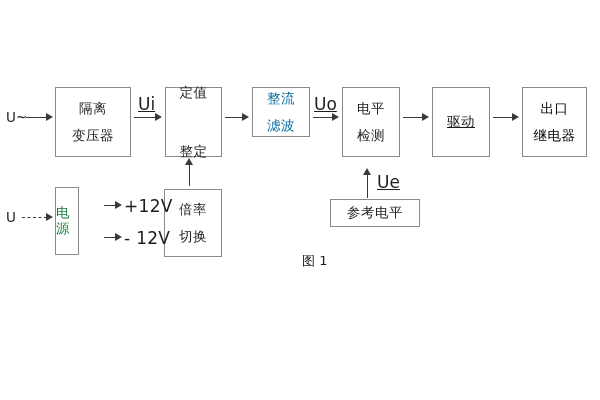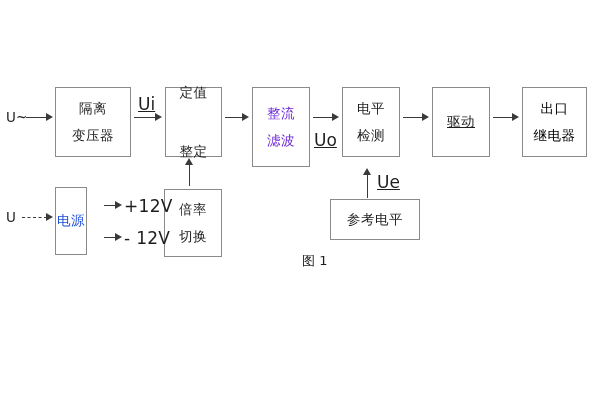--- a/index.html
+++ b/index.html
@@ -125,43 +125,43 @@
 
 <div id="diagram">
     <div class="block" style="left: 55px; top: 87px; width: 76px; height: 70px; border-color: rgb(138, 138, 138); color: rgb(29, 29, 29);">
       <span class="ln">隔离</span>
       <span class="ln">变压器</span>
     </div>
     <div class="block" style="left: 165px; top: 87px; width: 57px; height: 70px; border-color: rgb(138, 138, 138); color: rgb(29, 29, 29); gap: 32px;">
       <span class="ln">定值</span>
       <span class="ln">整定</span>
     </div>
-    <div class="block" style="left: 252px; top: 87px; width: 58px; height: 80px; border-color: rgb(138, 138, 138); color: #6d28d9;">
+    <div class="block" style="left: 252px; top: 87px; width: 58px; height: 50px; border-color: rgb(138, 138, 138); color: #0369a1;">
       <span class="ln">整流</span>
       <span class="ln">滤波</span>
     </div>
     <div class="block" style="left: 342px; top: 87px; width: 58px; height: 70px; border-color: rgb(138, 138, 138); color: rgb(29, 29, 29);">
       <span class="ln">电平</span>
       <span class="ln">检测</span>
     </div>
     <div class="block single" style="left: 432px; top: 87px; width: 58px; height: 70px; border-color: rgb(138, 138, 138); color: rgb(29, 29, 29); text-decoration: underline;">
       <span class="ln">驱动</span>
     </div>
     <div class="block" style="left: 522px; top: 87px; width: 65px; height: 70px; border-color: rgb(138, 138, 138); color: #000000; text-align: center;">
       <span class="ln">出口</span>
       <span class="ln">继电器</span>
     </div>
-    <div class="block single" style="left: 55px; top: 187px; width: 32px; height: 68px; border-color: rgb(138, 138, 138); color: #1d4ed8;">
+    <div class="block single" style="left: 55px; top: 187px; width: 24px; height: 68px; border-color: rgb(138, 138, 138); color: #15803d;">
       <span class="ln">电源</span>
     </div>
     <div class="block" style="left: 164px; top: 189px; width: 58px; height: 68px; border-color: rgb(138, 138, 138); color: rgb(29, 29, 29);">
       <span class="ln">倍率</span>
       <span class="ln">切换</span>
     </div>
-    <div class="block single" style="left: 330px; top: 199px; width: 90px; height: 41px; border-color: rgb(138, 138, 138); color: rgb(29, 29, 29);">
+    <div class="block single" style="left: 330px; top: 199px; width: 90px; height: 28px; border-color: rgb(138, 138, 138); color: rgb(29, 29, 29);">
       <span class="ln">参考电平</span>
     </div>
     <div class="arrow-h" style="left: 26px; top: 113px; width: 27px;">
       <span class="shaft" style="width: 21px;"></span>
       <span class="head" style="left: 20px;"></span>
     </div>
     <div class="arrow-h" style="left: 134px; top: 113px; width: 28px;">
       <span class="shaft" style="width: 22px;"></span>
       <span class="head" style="left: 21px;"></span>
     </div>
@@ -197,18 +197,18 @@
       <span class="shaft"></span>
       <span class="head"></span>
     </div>
     <div class="arrow-v" style="left: 363px; top: 168px; height: 30px;">
       <span class="shaft"></span>
       <span class="head"></span>
     </div>
     <div class="lbl" style="left: 6px; top: 111px; color: rgb(29, 29, 29);">U~</div>
     <div class="lbl" style="left: 6px; top: 211px; color: rgb(29, 29, 29);">U</div>
     <div class="lbl sig" style="left: 138px; top: 96px; color: rgb(29, 29, 29);">Ui</div>
-    <div class="lbl sig" style="left: 314px; top: 96px; color: rgb(29, 29, 29); margin-top: 36px;">Uo</div>
+    <div class="lbl sig" style="left: 314px; top: 96px; color: rgb(29, 29, 29);">Uo</div>
     <div class="lbl sig" style="left: 377px; top: 174px; color: rgb(29, 29, 29);">Ue</div>
     <div class="lbl rail" style="left: 124px; top: 198px; color: rgb(29, 29, 29);">+12V</div>
     <div class="lbl rail" style="left: 124px; top: 230px; color: rgb(29, 29, 29);">- 12V</div>
     <div class="caption" style="left: 302px; top: 252px; color: rgb(29, 29, 29);">图 1</div>
   </div>
 
 </body></html>

